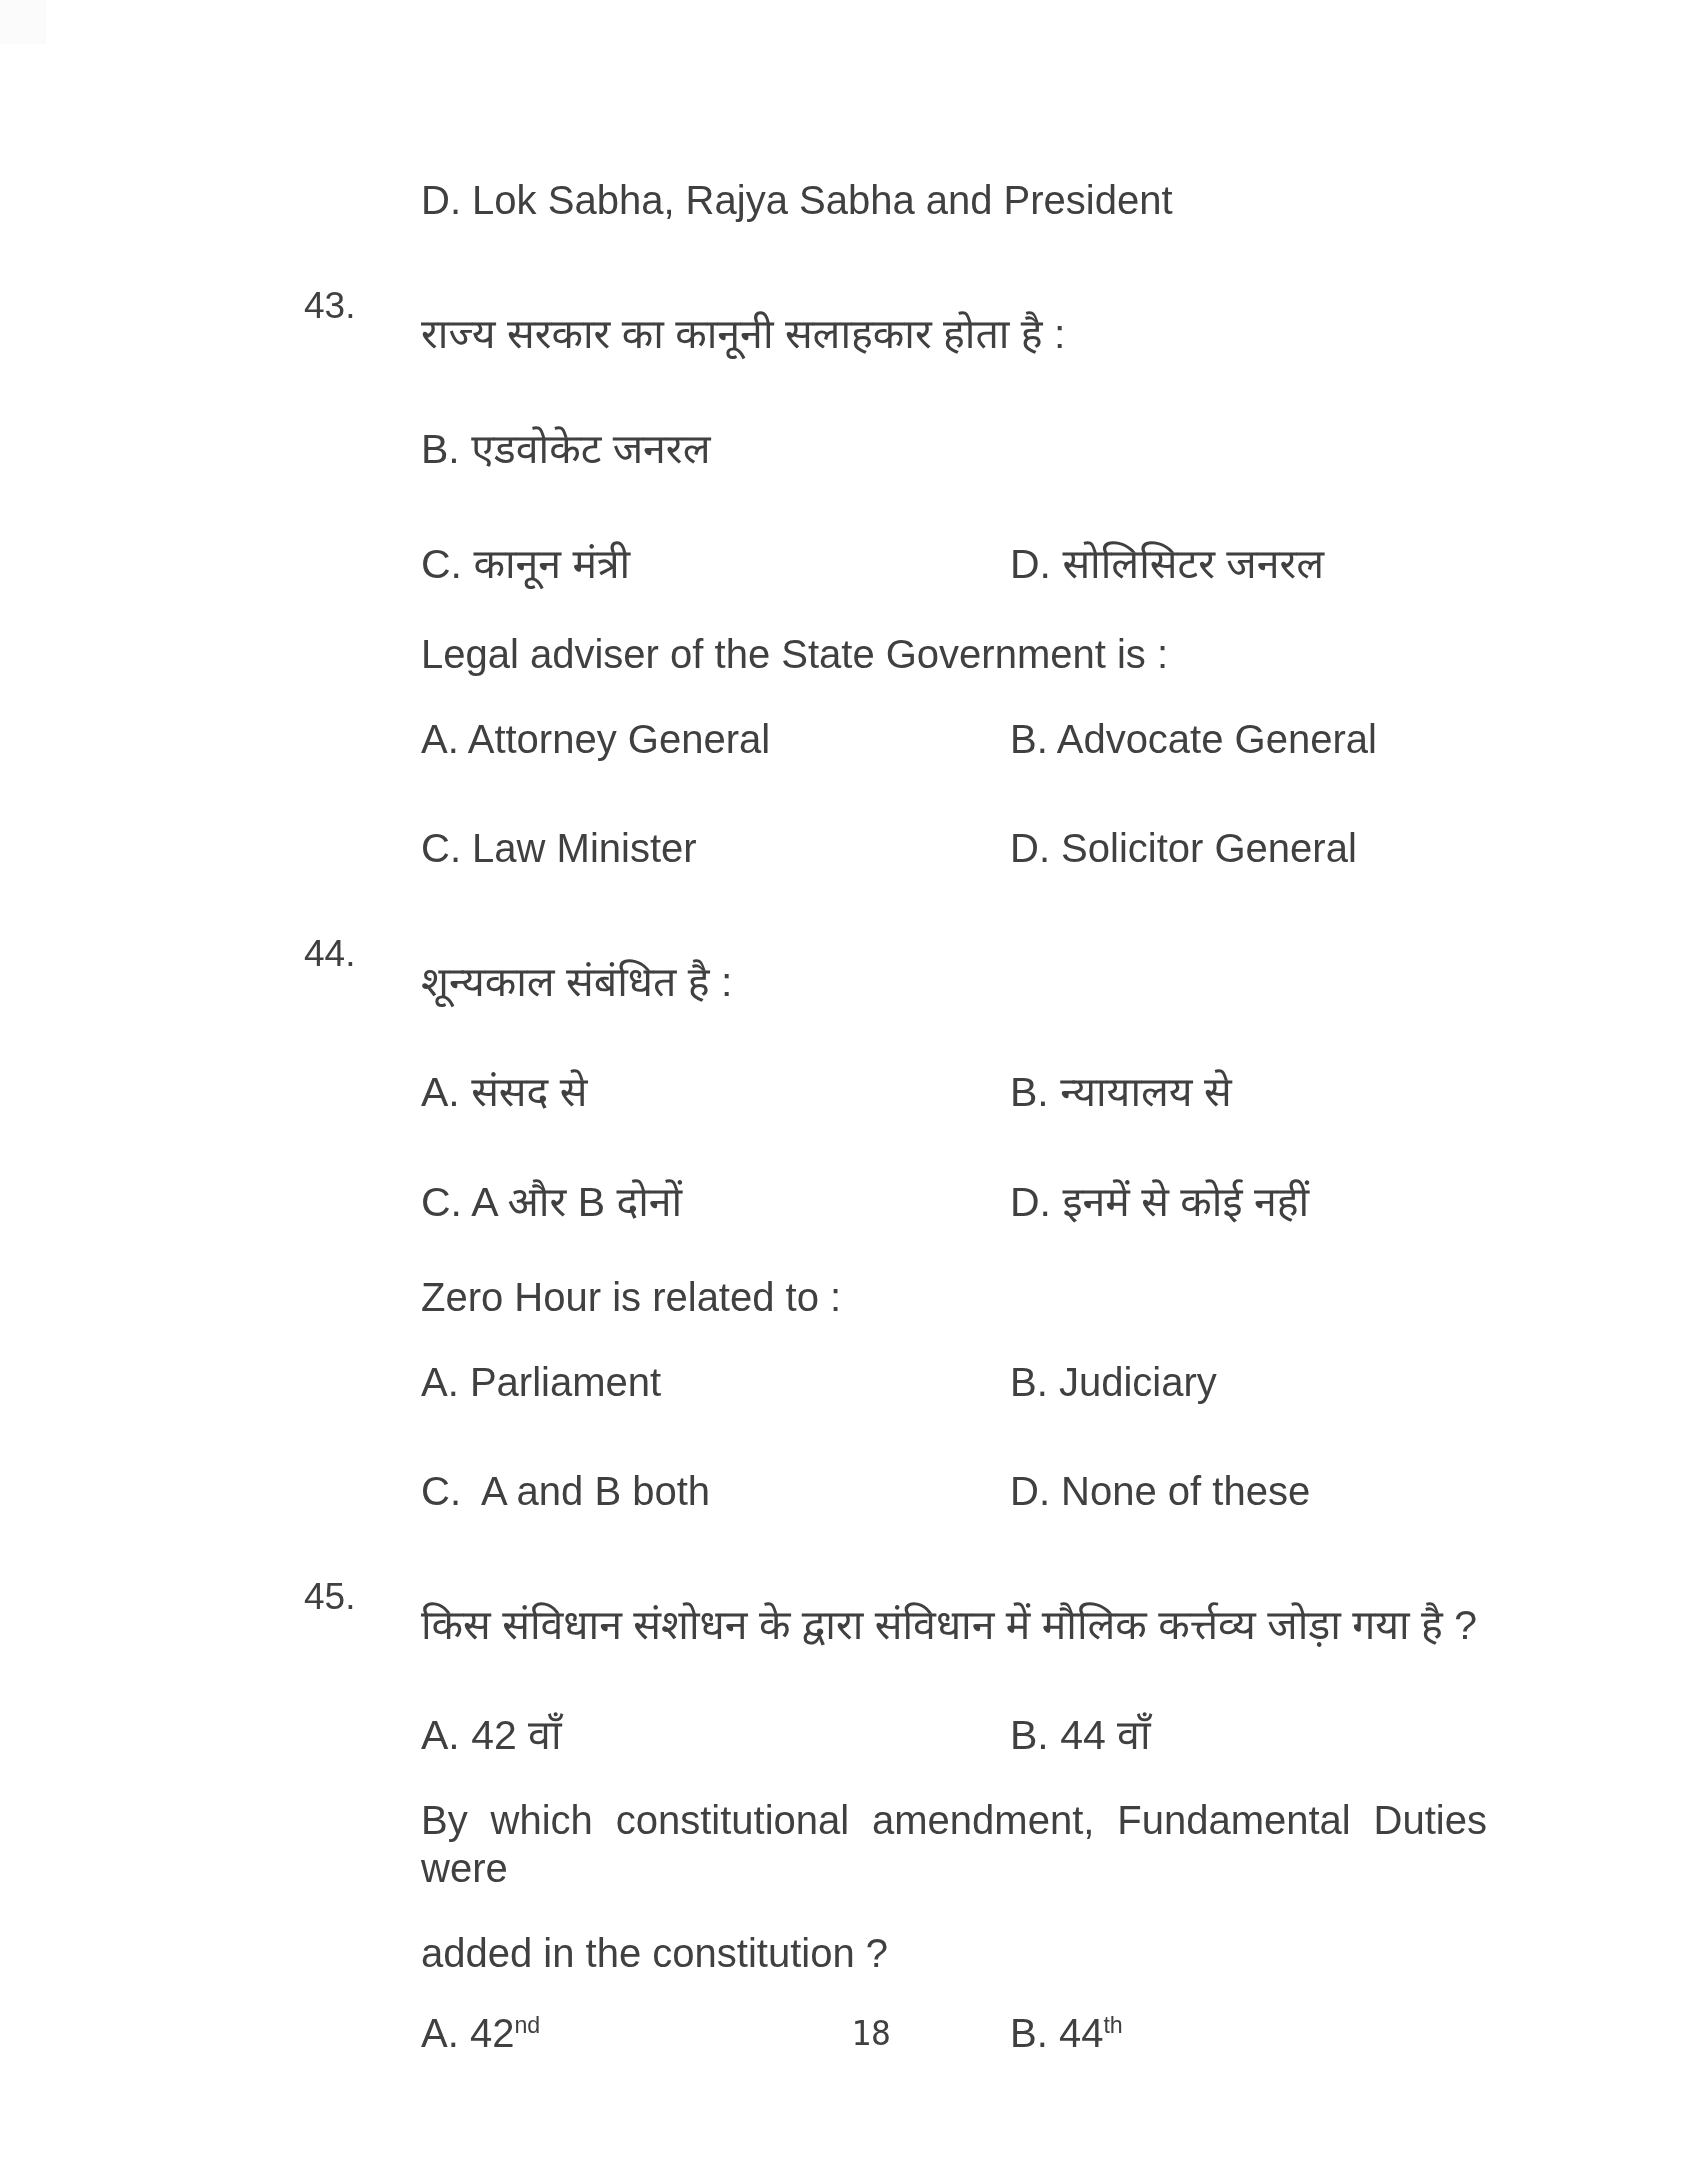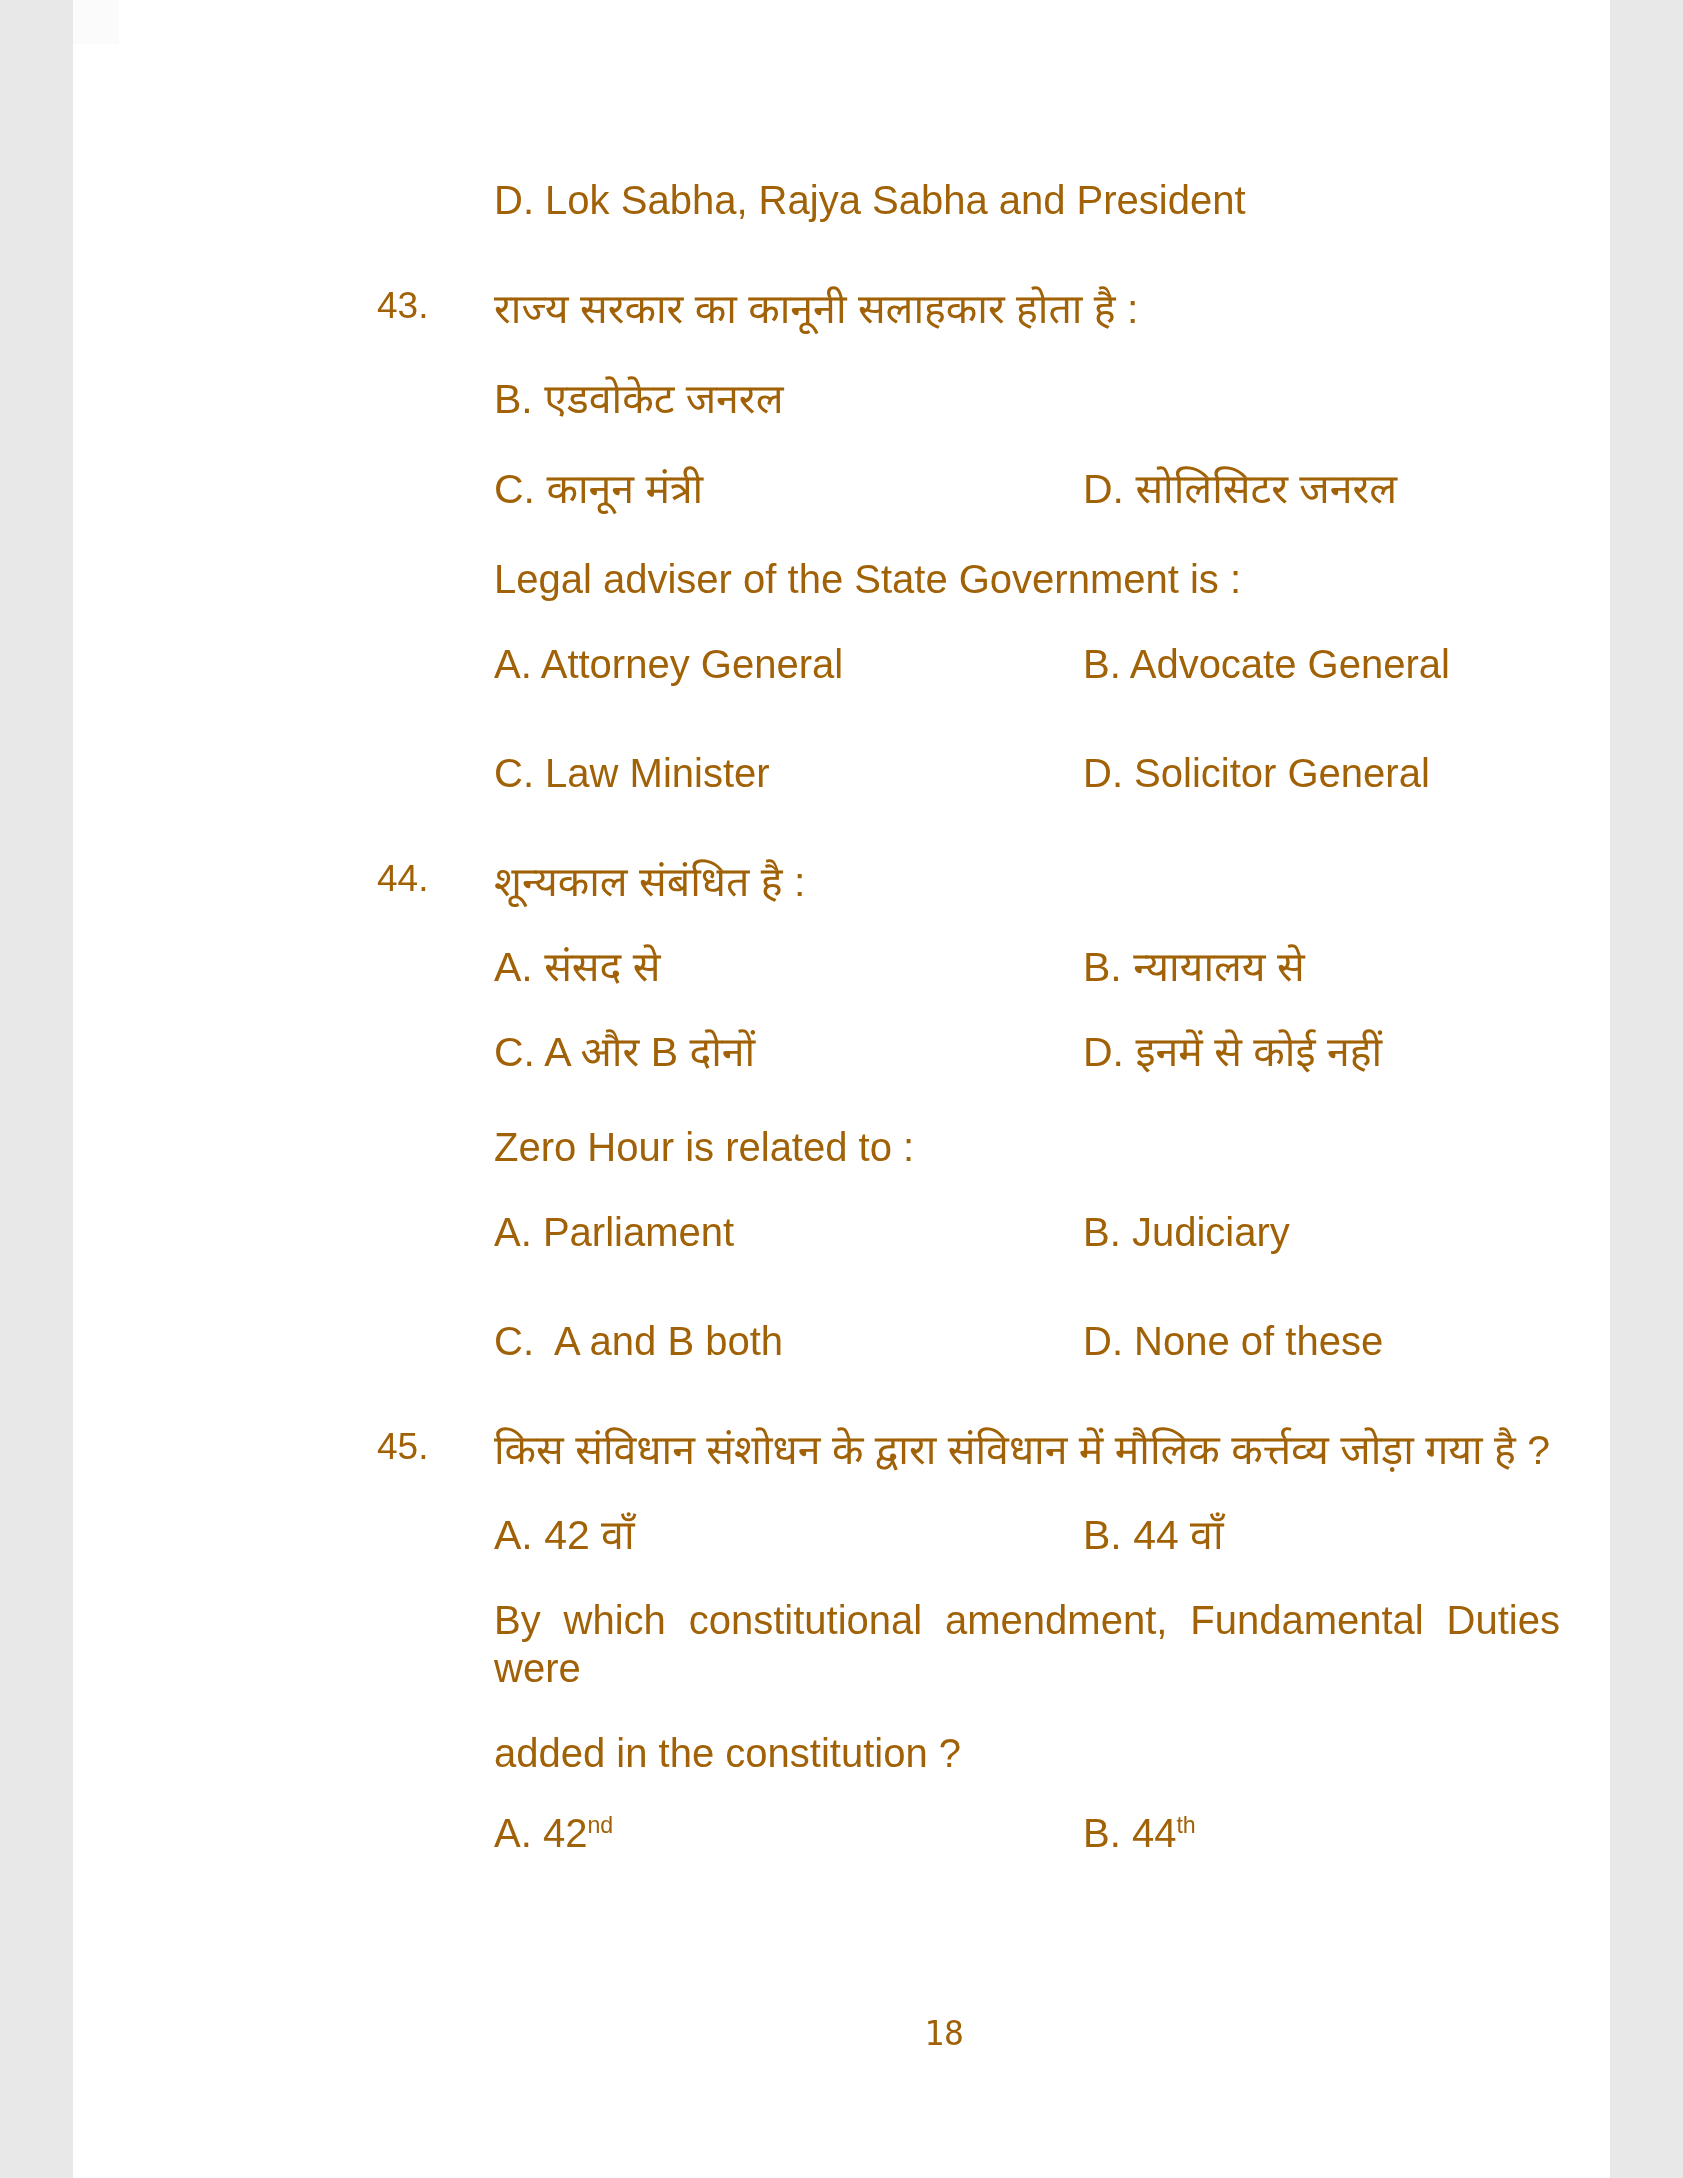--- a/index.html
+++ b/index.html
@@ -1,23 +1,23 @@
 <!DOCTYPE html>
 <html><head>
 <meta charset="utf-8">
 <style>
   html, body { margin: 0; padding: 0; background: #e8e8e8; }
   .page {
     position: relative;
-    width: 1537px;
+    width: 1683px;
     height: 2178px;
     margin: 0 auto;
     background: #ffffff;
     font-family: "Liberation Sans", sans-serif;
-    color: #a16207;
+    color: #404040;
     font-size: 40px;
     overflow: hidden;
   }
   .scan-artifact {
     position: absolute;
     left: 0; top: 0;
     width: 46px; height: 44px;
     background: #fbfbfb;
   }
   .content {
@@ -38,21 +38,21 @@
     flex-shrink: 0;
     font-size: 37px;
   }
   .qtext { flex: 1; }
   .optrow {
     display: grid;
     grid-template-columns: 589px auto;
     padding-left: 117px;
   }
   .opt { white-space: pre-wrap; }
-  .hindi { font-size: 41px; }
+  .hindi { font-size: 41px; margin-top: 25px; }
   .justify {
     text-align: justify;
     text-align-last: justify;
   }
   sup {
     font-size: 58%;
     vertical-align: super;
     line-height: 0;
   }
   

